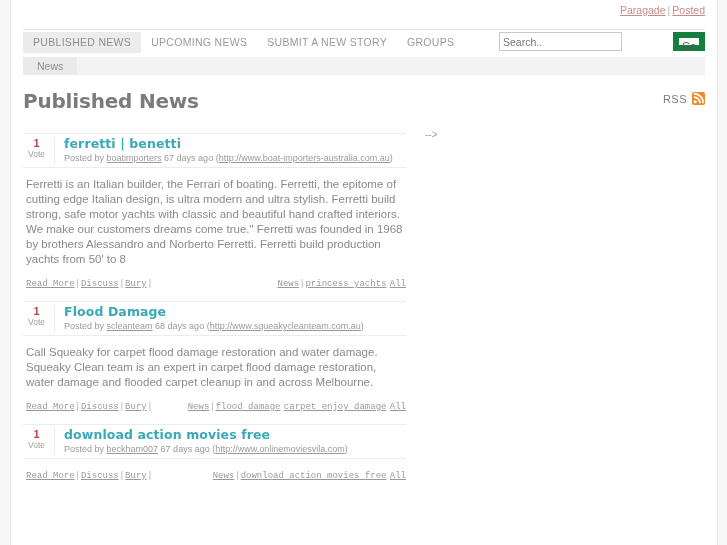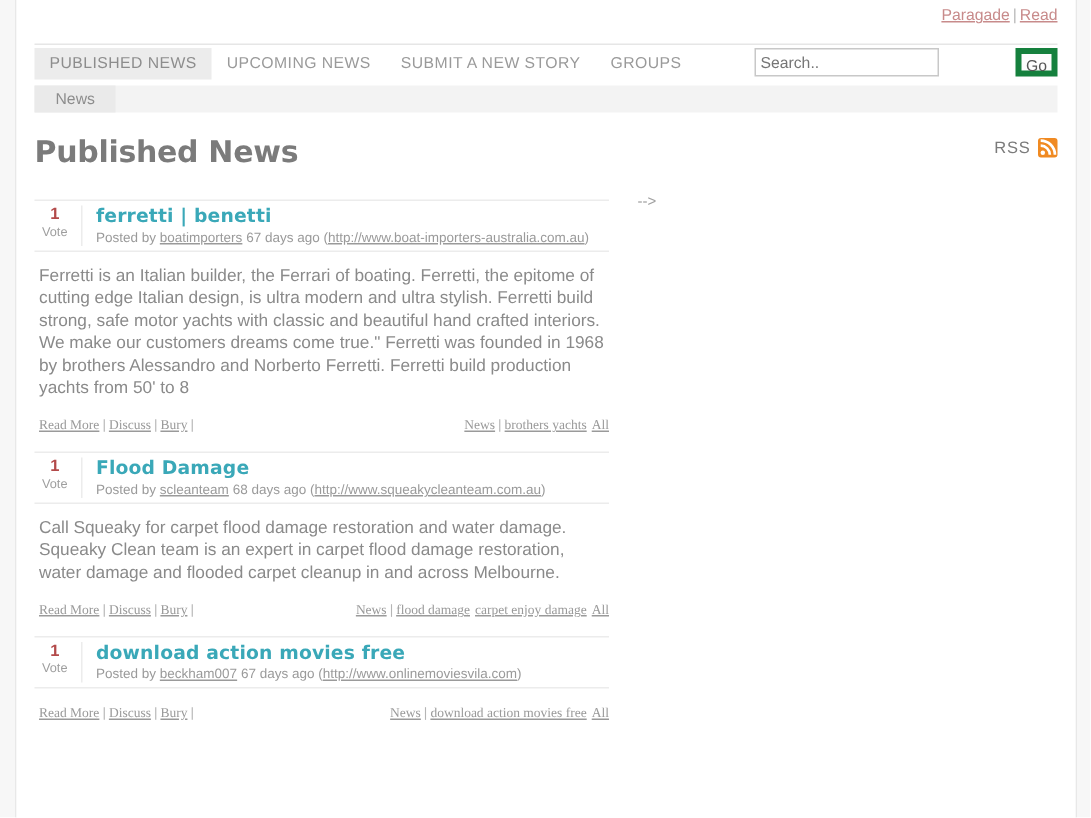--- a/index.html
+++ b/index.html
@@ -129,21 +129,21 @@
     font-family: "Liberation Sans", sans-serif;
     outline: none;
   }
   .search-go {
     margin-left: 3px;
     height: 19px;
     min-width: 18px;
     font-size: 10.5px;
     color: #555;
     background: #fdfdfd;
-    border: 4px solid #15803d;
+    border: 6px solid #15803d;
     padding: 0 3px;
     font-family: "Liberation Sans", sans-serif;
     line-height: 17px;
     cursor: pointer;
   }
 
   
   .subnav {
     margin: 0 12px;
     background: #f3f3f3;
@@ -286,21 +286,21 @@
   }
   .story-foot {
     position: relative;
     padding: 8px 0 7px 3px;
     height: 13px;
   }
   .story-foot a {
     font-size: 9px;
     color: #9a9a9a;
     text-decoration: underline;
-    font-family: Liberation Serif, serif;
+    font-family: Liberation Mono, monospace;
   }
   .story-foot .pipe {
     font-size: 9px;
     color: #b5b5b5;
     padding: 0 2px;
   }
   .foot-right {
     position: absolute;
     right: 0;
     top: 8px;
@@ -311,21 +311,21 @@
 <body>
 
 <div class="page">
 
   <div class="gutter-left"></div>
   <div class="gutter-right"></div>
 
   <div class="inner">
 
     <div class="userbar">
-      <a href="#">Paragade</a><span class="sep">|</span><a href="#">Read</a>
+      <a href="#">Paragade</a><span class="sep">|</span><a href="#">Posted</a>
     </div>
 
 
     <div class="nav">
       <ul>
         <li class="active">
             <a href="#">PUBLISHED NEWS</a>
           </li>
         <li>
             <a href="#">UPCOMING NEWS</a>
@@ -378,21 +378,21 @@
             <span class="vote-label">Vote</span>
           </div>
           <div class="story-meta">
             <a href="#" class="story-title">ferretti | benetti</a>
             <div class="story-sub"><span>Posted by</span> <a href="#">boatimporters</a> <span>67 days ago</span> (<a href="#">http://www.boat-importers-australia.com.au</a>)</div>
           </div>
         </div>
         <div class="story-body">Ferretti is an Italian builder, the Ferrari of boating. Ferretti, the epitome of cutting edge Italian design, is ultra modern and ultra stylish. Ferretti build strong, safe motor yachts with classic and beautiful hand crafted interiors. We make our customers dreams come true." Ferretti was founded in 1968 by brothers Alessandro and Norberto Ferretti. Ferretti build production yachts from 50' to 8</div>
         <div class="story-foot">
           <a href="#">Read More</a><span class="pipe">|</span><a href="#">Discuss</a><span class="pipe">|</span><a href="#">Bury</a><span class="pipe">|</span>
-          <span class="foot-right"><a href="#">News</a><span class="pipe">|</span><a href="#">brothers yachts</a> <a href="#">All</a></span>
+          <span class="foot-right"><a href="#">News</a><span class="pipe">|</span><a href="#">princess yachts</a> <a href="#">All</a></span>
         </div>
       </div>
 
       <div class="story">
         <div class="story-head">
           <div class="vote">
             <span class="vote-count">1</span>
             <span class="vote-label">Vote</span>
           </div>
           <div class="story-meta">

